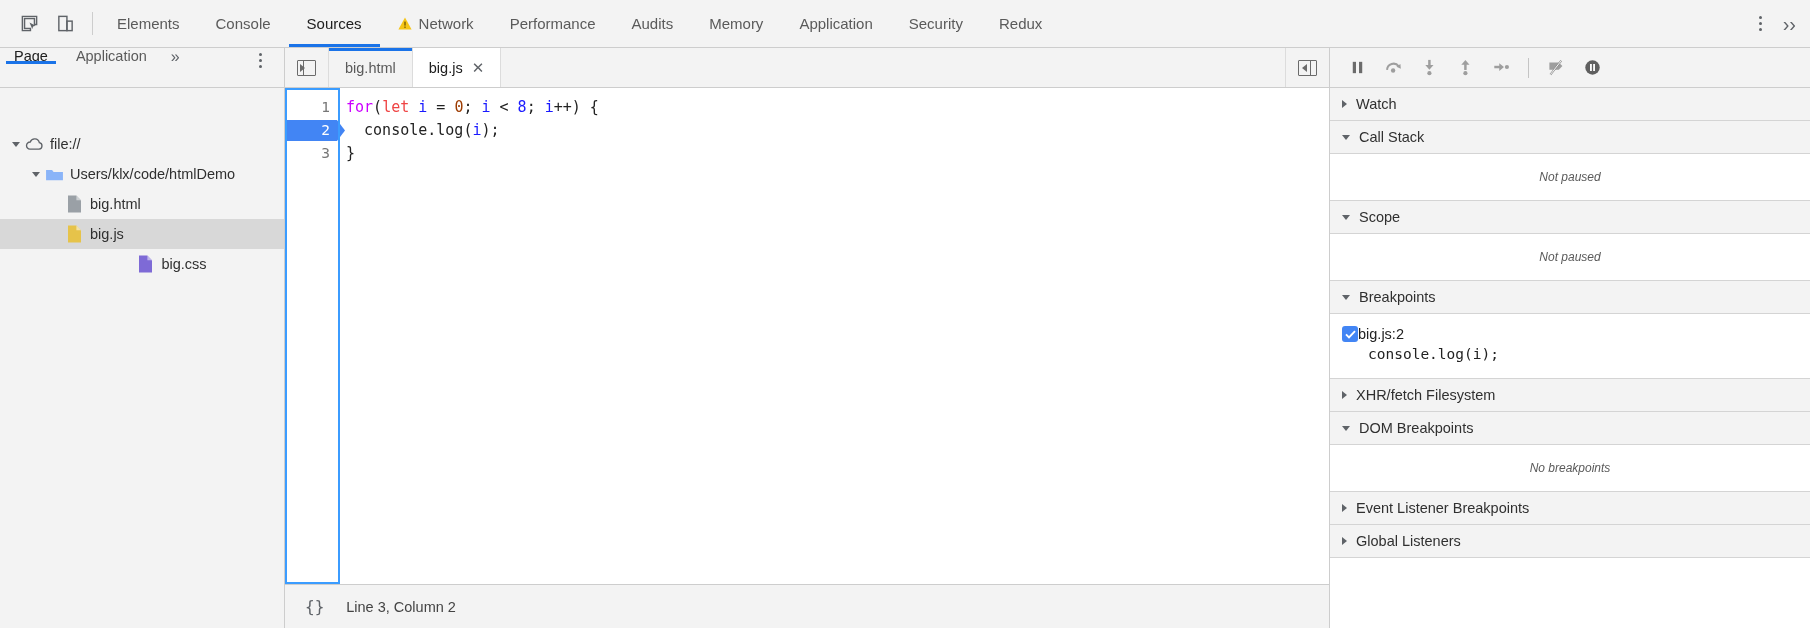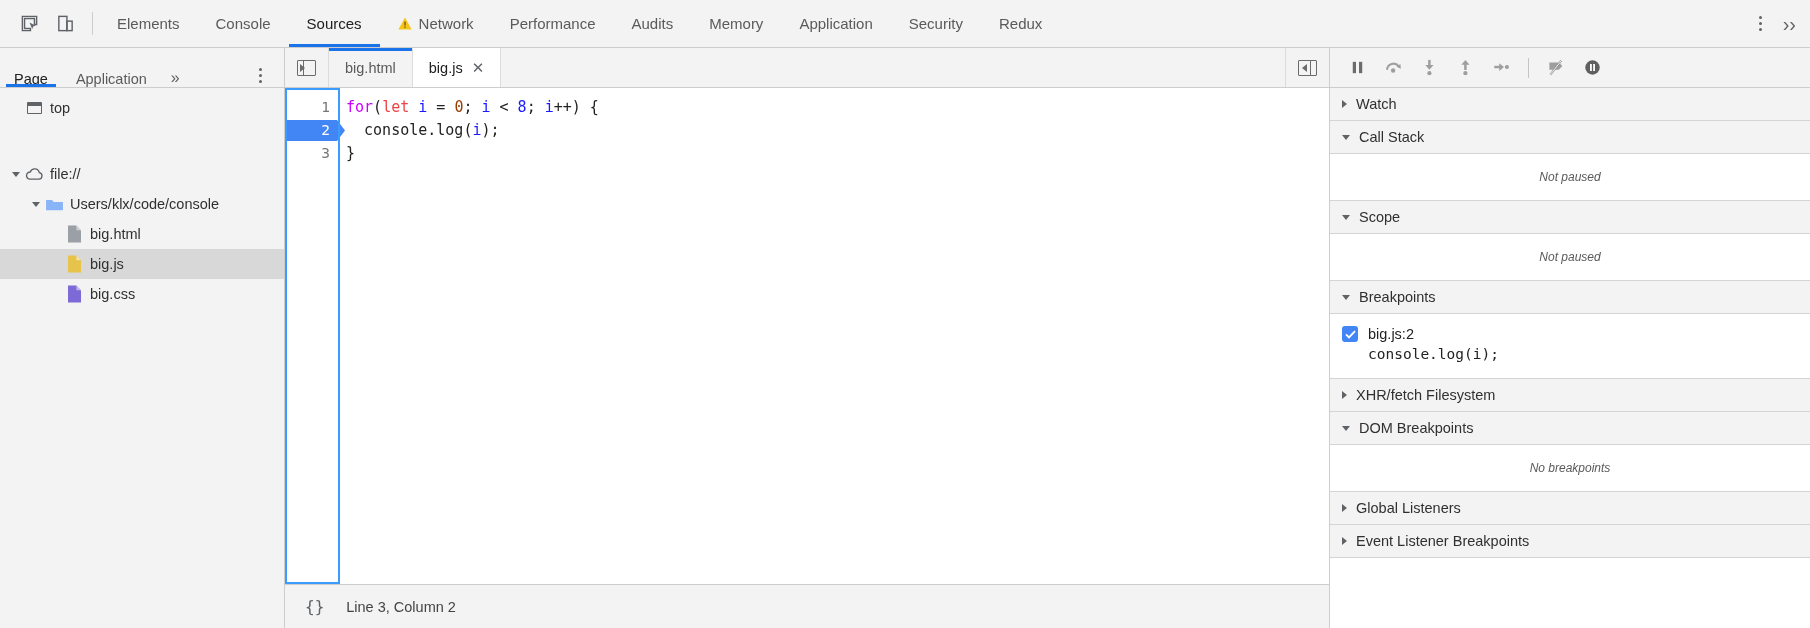--- a/index.html
+++ b/index.html
@@ -40,21 +40,21 @@
   .tb-right { display:flex; align-items:center; padding-right:8px; gap:4px; }
   .kebab { width:24px; height:24px; display:flex; flex-direction:column; align-items:center; justify-content:center; gap:3px; cursor:pointer; }
   .kebab i { width:3px; height:3px; border-radius:50%; background:#5f6368; display:block; }
   .chev-right { font-size:20px; color:#5f6368; padding:0 6px; cursor:pointer; line-height:1; }
 
   
   .body-row { flex:1; display:flex; min-height:0; }
 
   
   .navigator { width:285px; flex:0 0 285px; background:#f3f3f3; border-right:1px solid #cdcdcd; display:flex; flex-direction:column; }
-  .nav-tabbar { height:40px; flex:0 0 40px; display:flex; align-items:flex-end; border-bottom:1px solid #cdcdcd; }
+  .nav-tabbar { height:40px; flex:0 0 40px; display:flex; align-items:flex-start; border-bottom:1px solid #cdcdcd; }
   .nav-tab {
     display:flex; align-items:center; padding:0 14px;
     font-size:14.5px; color:#5a5a5a; cursor:pointer; position:relative; white-space:nowrap;
   }
   .nav-tab.active { color:#202020; }
   .nav-tab.active::after { content:""; position:absolute; left:6px; right:6px; bottom:0; height:3px; background:#1a73e8; }
   .nav-more { display:flex; align-items:center; padding:0 10px; color:#5f6368; font-size:16px; cursor:pointer; }
   .nav-kebab { margin-left:auto; display:flex; align-items:center; padding:0 12px; cursor:pointer; }
   .nav-kebab .kebab i { background:#5f6368; }
   .nav-tree { flex:1; overflow:hidden; padding-top:5px; }
@@ -133,21 +133,21 @@
   .dsec-head {
     display:flex; align-items:center; gap:9px; height:34px; padding:0 12px;
     background:#f3f3f3; border-bottom:1px solid #d4d4d4; border-top:1px solid #d4d4d4;
     font-size:14.5px; color:#303030; cursor:pointer; margin-top:-1px;
   }
   .dtri { width:0;height:0; border-left:5px solid #5f6368; border-top:4px solid transparent; border-bottom:4px solid transparent; flex:0 0 auto; }
   .dtri.open { border-left:4px solid transparent; border-right:4px solid transparent; border-top:5px solid #5f6368; border-bottom:none; }
   .dsec-body { background:#fff; border-bottom:1px solid #d4d4d4; padding:10px 0; }
   .empty-msg { text-align:center; font-style:italic; color:#5a5a5a; font-size:12px; padding:6px 0; }
   .bp-item { padding:2px 12px 6px 12px; }
-  .bp-row1 { display:flex; align-items:flex-end; gap:10px; }
+  .bp-row1 { display:flex; align-items:flex-end; gap:0; }
   .bp-check {
     width:16px; height:16px; flex:0 0 16px; background:#4285f4; border-radius:3px;
     display:flex; align-items:center; justify-content:center; cursor:pointer;
   }
   .bp-check svg { display:block; }
   .bp-name { font-size:14.5px; color:#222; }
   .bp-code { font-family:"DejaVu Sans Mono", monospace; font-size:14.5px; color:#222; margin:4px 0 0 26px; }
   .watermark {
     position:absolute; right:6px; bottom:2px; font-size:11px;
     color:rgba(255,255,255,0.62); letter-spacing:.4px; pointer-events:none;
@@ -239,48 +239,41 @@
         <div class="nav-more">»</div>
         <div class="nav-kebab">
           <div class="kebab">
               <i></i>
               <i></i>
               <i></i>
             </div>
         </div>
       </div>
       <div class="nav-tree" id="fileTree">
-          <div class="tree-row" style="padding-left: 8px;">
-            <span class="tw"></span>
-            <span class="ticon">
-              <span class="frame-ico"></span>
-            </span>
-            <span>top</span>
-          </div>
           <div class="tree-row" style="padding-left: 8px; margin-top: 36px;">
             <span class="tw">
               <span class="tw-arrow open"></span>
             </span>
             <span class="ticon">
               <svg width="19" height="14" viewBox="0 0 20 14">
                 <path d="M5.2 12.4h9.6a3.5 3.5 0 0 0 .3-6.9 5 5 0 0 0-9.6-.6A3.2 3.2 0 0 0 5.2 12.4z" fill="none" stroke="#5f6368" stroke-width="1.4"></path>
               </svg>
             </span>
             <span>file://</span>
           </div>
           <div class="tree-row" style="padding-left: 28px;">
             <span class="tw">
               <span class="tw-arrow open"></span>
             </span>
             <span class="ticon">
               <svg width="19" height="15" viewBox="0 0 20 16">
                 <path d="M1 3.2h6.4l1.6 2h10V14H1z" fill="#8ab4f8"></path>
               </svg>
             </span>
-            <span>Users/klx/code/console</span>
+            <span>Users/klx/code/htmlDemo</span>
           </div>
           <div class="tree-row" style="padding-left: 48px;">
             <span class="tw"></span>
             <span class="ticon">
               <svg width="15" height="18" viewBox="0 0 15 18">
                 <path d="M1 0.6h8.4L14 5.2V17.4H1z" fill="#9aa0a6"></path>
                 <path d="M9.4 0.6L14 5.2H9.4z" fill="#ffffff" opacity="0.5"></path>
               </svg>
             </span>
             <span>big.html</span>
@@ -288,21 +281,21 @@
           <div class="tree-row selected" style="padding-left: 48px;">
             <span class="tw"></span>
             <span class="ticon">
               <svg width="15" height="18" viewBox="0 0 15 18">
                 <path d="M1 0.6h8.4L14 5.2V17.4H1z" fill="#e6c34a"></path>
                 <path d="M9.4 0.6L14 5.2H9.4z" fill="#ffffff" opacity="0.5"></path>
               </svg>
             </span>
             <span>big.js</span>
           </div>
-          <div class="tree-row" style="padding-left: 48px;">
+          <div class="tree-row" style="padding-left: 48px; justify-content: center;">
             <span class="tw"></span>
             <span class="ticon">
               <svg width="15" height="18" viewBox="0 0 15 18">
                 <path d="M1 0.6h8.4L14 5.2V17.4H1z" fill="#7e6ad6"></path>
                 <path d="M9.4 0.6L14 5.2H9.4z" fill="#ffffff" opacity="0.5"></path>
               </svg>
             </span>
             <span>big.css</span>
           </div>
         </div>
@@ -441,25 +434,25 @@
             </div>
             <div class="dsec-head">
               <span class="dtri open"></span>
               <span>DOM Breakpoints</span>
             </div>
             <div class="dsec-body">
               <div class="empty-msg">No breakpoints</div>
             </div>
             <div class="dsec-head">
               <span class="dtri"></span>
+              <span>Event Listener Breakpoints</span>
+            </div>
+            <div class="dsec-head">
+              <span class="dtri"></span>
               <span>Global Listeners</span>
-            </div>
-            <div class="dsec-head">
-              <span class="dtri"></span>
-              <span>Event Listener Breakpoints</span>
             </div>
           </div>
         <div class="watermark">https://blog.csdn.net/qq_38161779</div>
       </div>
     </div>
 
   </div>
 </div>
 
 </body></html>

